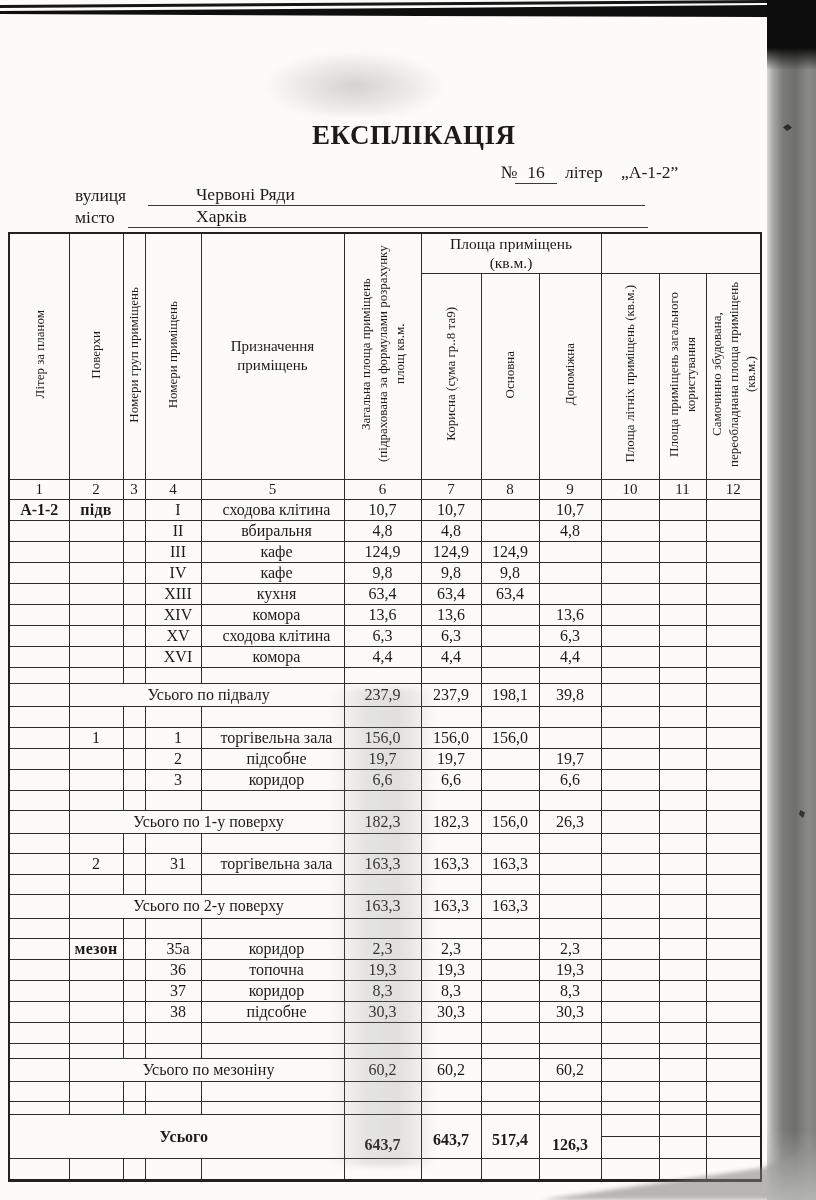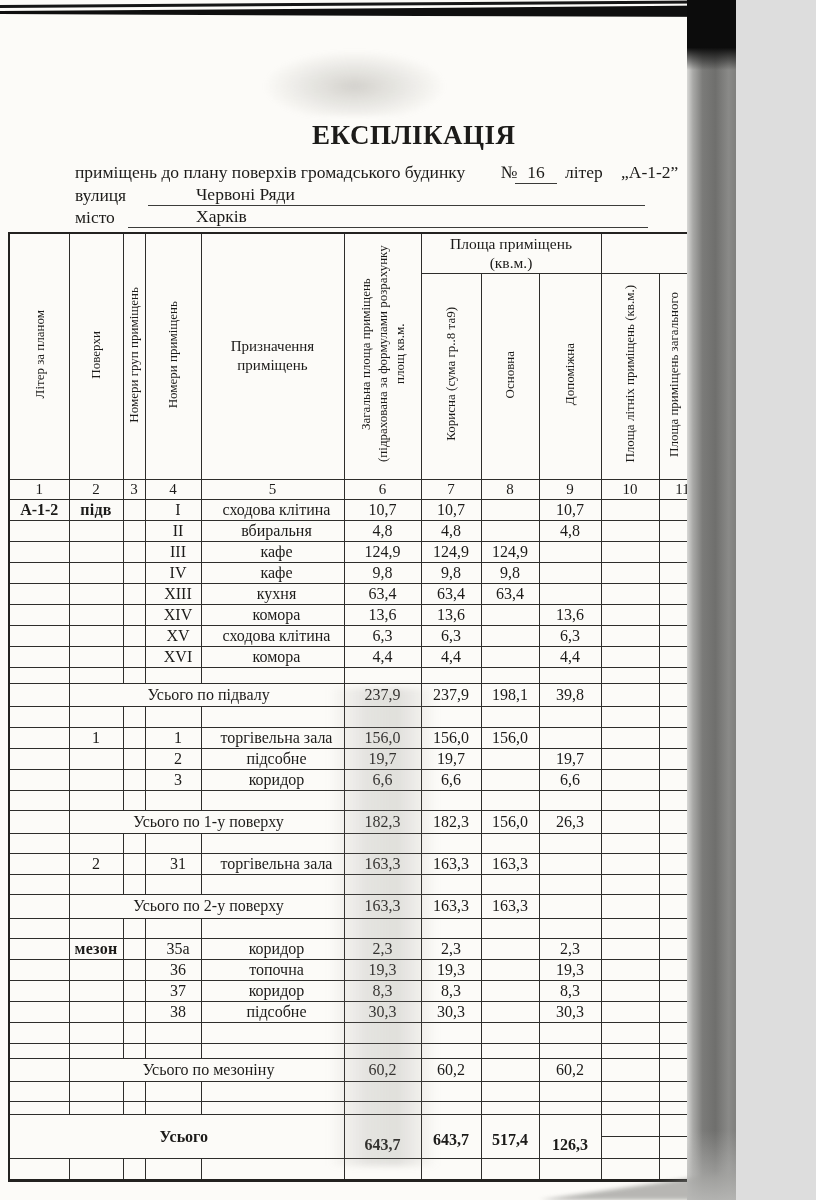--- a/index.html
+++ b/index.html
@@ -1,16 +1,16 @@
 <!DOCTYPE html>
 <html><head>
 <meta charset="utf-8">
 <style>
   html,body{margin:0;padding:0;background:#dddddd;}
-  .page{position:relative;width:736px;height:1200px;background:#fcfbf8;overflow:hidden;
+  .page{position:relative;width:816px;height:1200px;background:#fcfbf8;overflow:hidden;
         font-family:"Liberation Serif",serif;color:#1c1b19;}
   
   .top-scan{position:absolute;top:0;left:0;z-index:6;}
   .right-band{position:absolute;top:0;right:0;width:49px;height:1200px;z-index:5;
     background:linear-gradient(90deg,#d8d8d6 0%,#a9a9a7 12%,#7b7b79 32%,#6f6f6d 58%,#8a8a88 85%,#7f7f7d 100%);}
   .right-band-cap{position:absolute;top:0;right:0;width:49px;height:70px;z-index:7;
     background:linear-gradient(180deg,#0c0c0c 0%,#0c0c0c 68%,rgba(12,12,12,0) 100%);}
   .right-band-foot{position:absolute;bottom:0;right:0;width:49px;height:70px;z-index:7;
     background:linear-gradient(0deg,rgba(185,185,183,.9) 0%,rgba(185,185,183,0) 100%);}
   .stamp-smudge{position:absolute;left:262px;top:50px;width:185px;height:66px;z-index:2;
@@ -78,21 +78,20 @@
   <div class="right-band-foot"></div>
   <div class="stamp-smudge"></div>
   <div class="scan-streak"></div>
   <svg class="bottom-smudge" width="816" height="1200" style="width:816px;height:1200px;">
     <polygon points="540,1200 650,1184 762,1168 816,1146 816,1200" fill="rgba(125,125,122,.55)"></polygon>
   </svg>
   <div class="speck-a"></div>
   <div class="speck-b"></div>
 
   <div class="abs doc-title">ЕКСПЛІКАЦІЯ</div>
-  <span class="abs sub-prefix">приміщень до плану поверхів громадського будинку</span>
   <span class="abs sub-no">№</span>
   <span class="abs sub-num">16</span>
   <span class="abs sub-liter">літер</span>
   <span class="abs sub-a12">„А-1-2”</span>
   <span class="abs street-label">вулиця</span>
   <div class="street-line"></div>
   <span class="abs street-value">Червоні Ряди</span>
   <span class="abs city-label">місто</span>
   <div class="city-line"></div>
   <span class="abs city-value">Харків</span>

